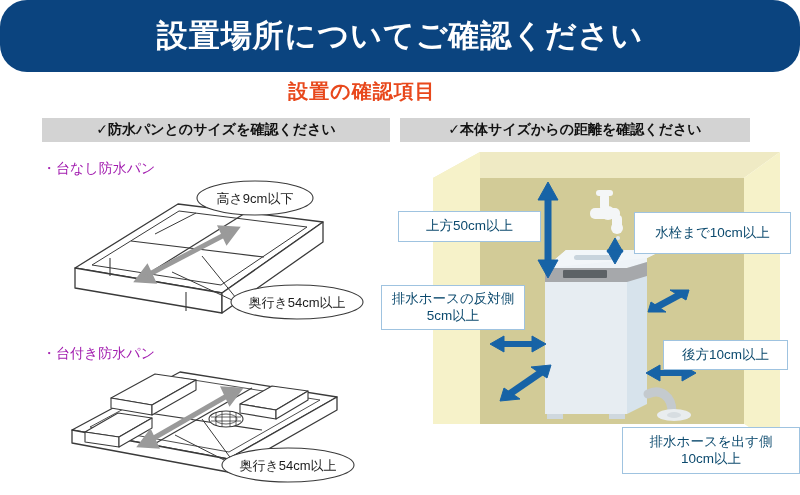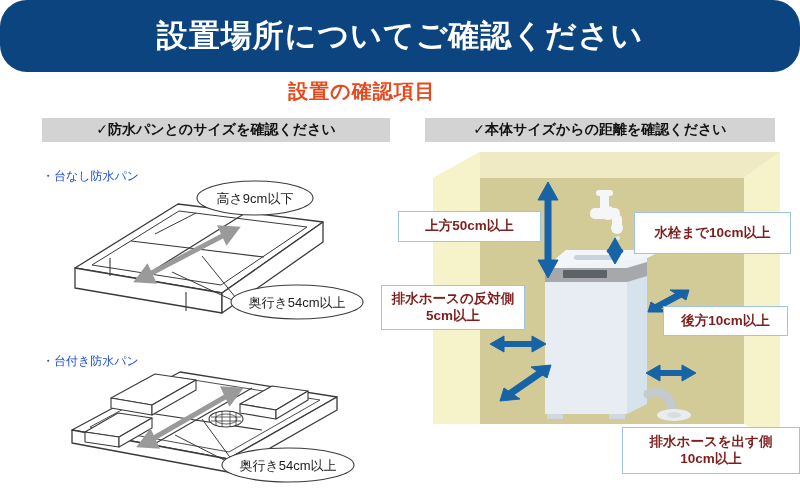--- a/index.html
+++ b/index.html
@@ -37,50 +37,50 @@
   }
 
   
   .bar{
     position:absolute;height:24px;
     background:#d3d3d3;
     display:flex;align-items:center;justify-content:center;
     color:#111;font-size:14px;font-weight:bold;white-space:nowrap;
   }
   .bar-left{left:42px;top:118px;width:348px;text-align:center;}
-  .bar-right{left:425px;top:118px;width:350px;}
+  .bar-right{left:400px;top:118px;width:350px;}
 
   
   .pan-label{
-    position:absolute;color:#1d4ed8;font-size:12px;white-space:nowrap;margin-top:8px;
+    position:absolute;color:#a21caf;font-size:14px;white-space:nowrap;
   }
   .pan-label-1{left:42px;top:160px;}
   .pan-label-2{left:42px;top:345px;}
 
   .svg-abs{position:absolute;left:0;top:0;}
 
   
   .callout{
     position:absolute;
     background:#ffffff;
     border:1px solid #9fc3e0;
-    color:#7f1d1d;
-    font-weight:bold;
+    color:#0c4a6e;
+    font-weight:normal;
     font-size:13.5px;
     line-height:1.22;
     text-align:center;
     display:flex;align-items:center;justify-content:center;
     box-sizing:border-box;
     padding:3px 7px;
     white-space:nowrap;
   }
   .c-top      {left:398px;top:211px;width:143px;height:31px;}
   .c-faucet   {left:634px;top:212px;width:157px;height:42px;}
   .c-opposite {left:381px;top:285px;width:144px;height:45px;white-space:normal;}
-  .c-rear     {left:663px;top:306px;width:125px;height:30px;}
+  .c-rear     {left:663px;top:340px;width:125px;height:30px;}
   .c-front    {left:409px;top:431px;width:125px;height:30px;}
   .c-hose     {left:622px;top:427px;width:178px;height:47px;white-space:normal;}
 </style>
 </head>
 <body>
 
 <div class="page">
 
   <div class="header">
     <div class="header-title">設置場所についてご確認ください</div>

